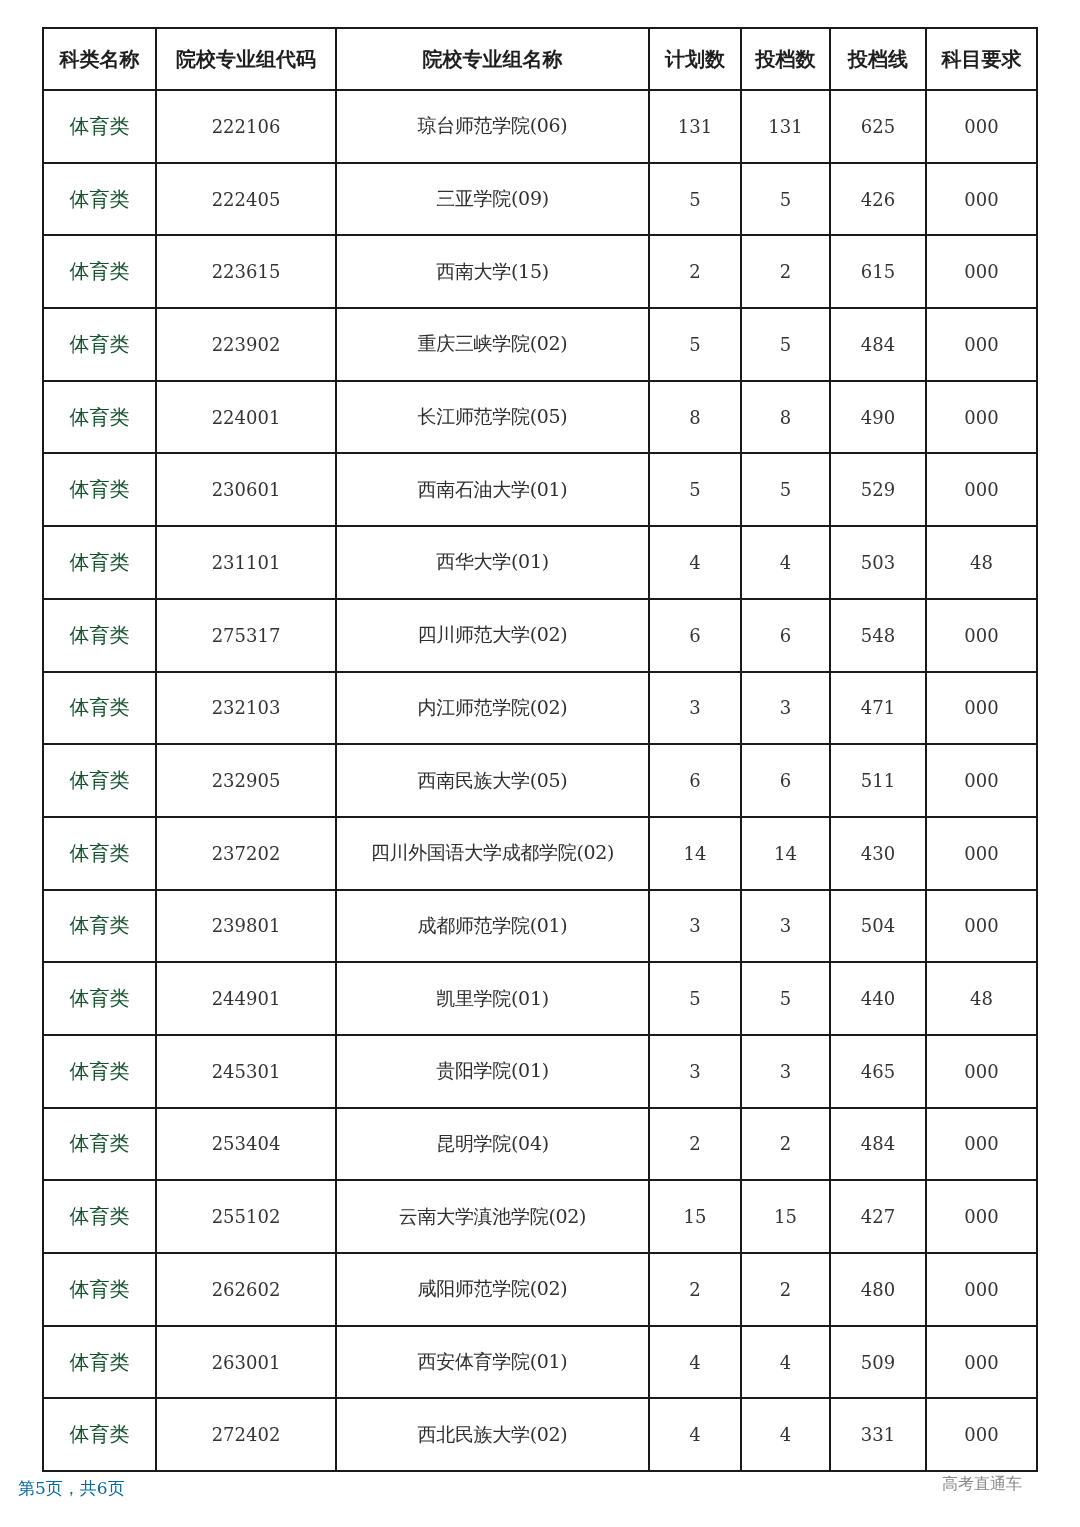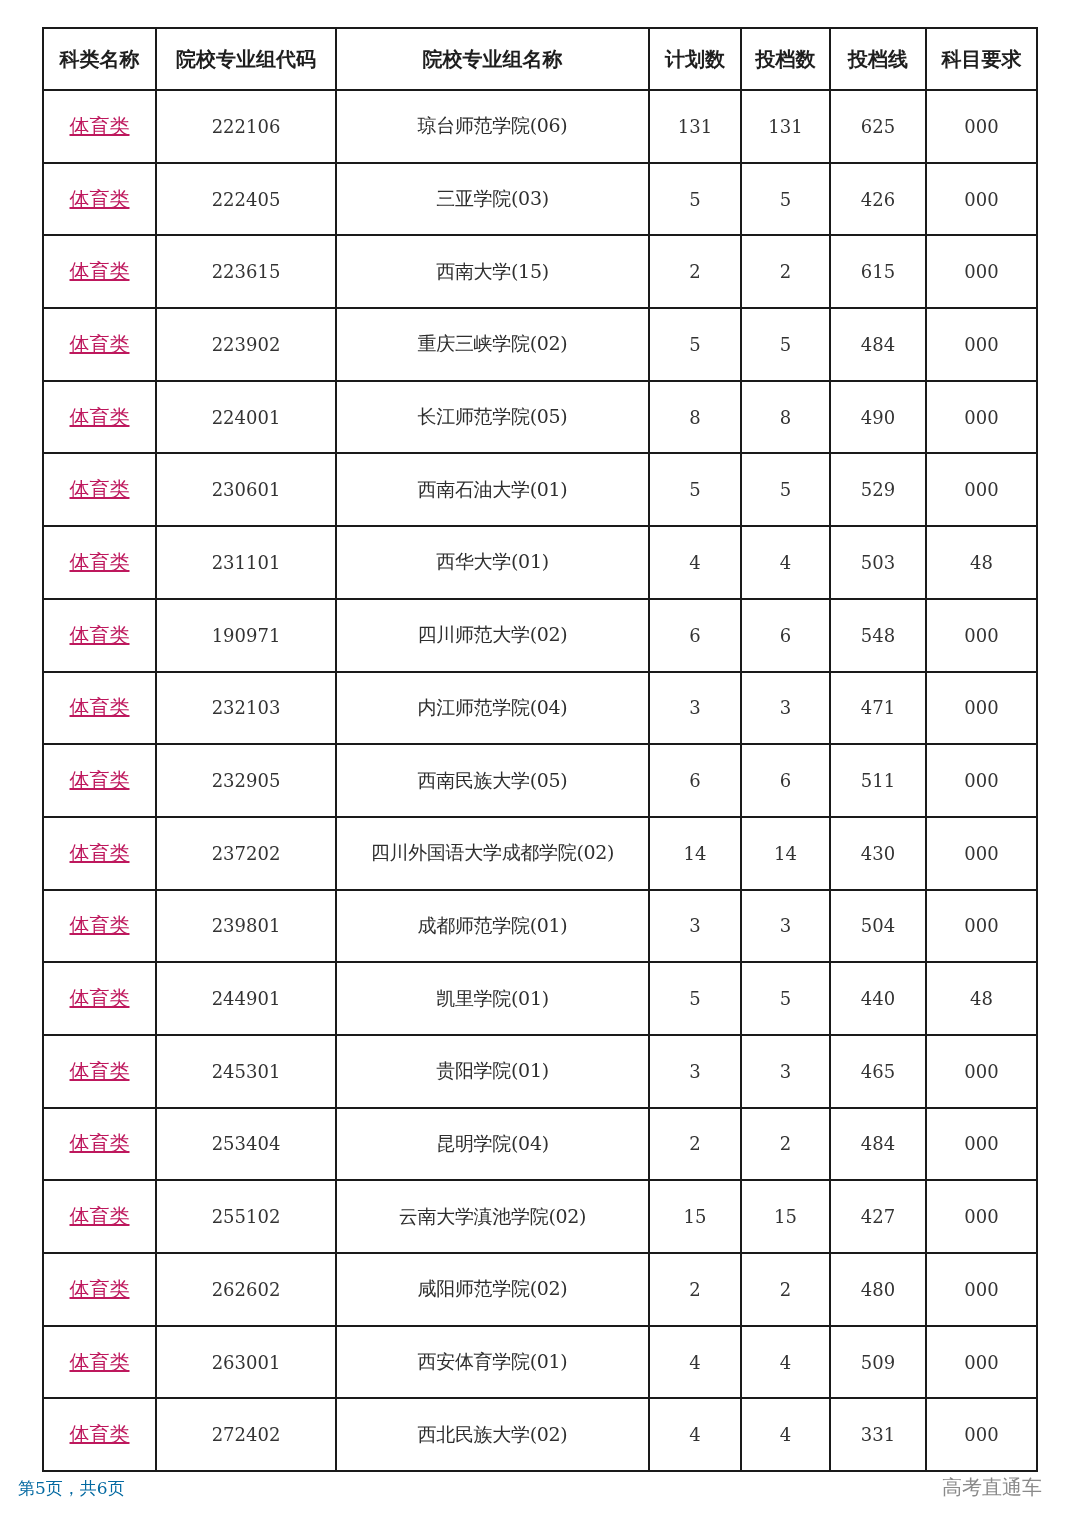--- a/index.html
+++ b/index.html
@@ -4,25 +4,25 @@
 <style>
   html, body { margin: 0; padding: 0; background: #ffffff; }
   body { width: 1080px; height: 1527px; position: relative; overflow: hidden;
          font-family: "DejaVu Serif", "Liberation Serif", serif; color: #2a2a2a; }
   table.data { position: absolute; left: 42px; top: 27px; border-collapse: collapse;
                table-layout: fixed; width: 994px; }
   table.data th, table.data td { border: 2px solid #1a1a1a; text-align: center; vertical-align: middle;
                padding: 0; overflow: hidden; white-space: nowrap; }
   table.data th { height: 60px; font-size: 20px; font-weight: bold; color: #1e1e1e; }
   table.data td { height: 70.7px; font-size: 18px; color: #333; }
-  table.data td.cat { font-size: 20px; color: #be185d; text-decoration: underline; }
+  table.data td.cat { font-size: 20px; color: #14532d; }
   table.data td.name { font-size: 19px; color: #2e2e2e; letter-spacing: -0.3px; text-align: center; }
   .footer-page { position: absolute; top: 1477px; left: 0; width: 1080px; 
                  font-size: 17px; color: #0369a1; padding-left: 18px; }
-  .watermark { position: absolute; top: 1474px; left: 942px; font-size: 20px; color: #8a8a8a;
+  .watermark { position: absolute; top: 1474px; left: 942px; font-size: 16px; color: #8a8a8a;
                font-family: Liberation Serif, serif; }
 </style>
 </head>
 <body>
 
 <table class="data">
   <colgroup>
     <col style="width:113px">
     <col style="width:180px">
     <col style="width:313px">
@@ -48,21 +48,21 @@
         <td>222106</td>
         <td class="name">琼台师范学院(06)</td>
         <td>131</td>
         <td>131</td>
         <td>625</td>
         <td>000</td>
       </tr>
       <tr>
         <td class="cat">体育类</td>
         <td>222405</td>
-        <td class="name">三亚学院(03)</td>
+        <td class="name">三亚学院(09)</td>
         <td>5</td>
         <td>5</td>
         <td>426</td>
         <td>000</td>
       </tr>
       <tr>
         <td class="cat">体育类</td>
         <td>223615</td>
         <td class="name">西南大学(15)</td>
         <td>2</td>
@@ -101,31 +101,31 @@
         <td class="cat">体育类</td>
         <td>231101</td>
         <td class="name">西华大学(01)</td>
         <td>4</td>
         <td>4</td>
         <td>503</td>
         <td>48</td>
       </tr>
       <tr>
         <td class="cat">体育类</td>
-        <td>190971</td>
+        <td>275317</td>
         <td class="name">四川师范大学(02)</td>
         <td>6</td>
         <td>6</td>
         <td>548</td>
         <td>000</td>
       </tr>
       <tr>
         <td class="cat">体育类</td>
         <td>232103</td>
-        <td class="name">内江师范学院(04)</td>
+        <td class="name">内江师范学院(02)</td>
         <td>3</td>
         <td>3</td>
         <td>471</td>
         <td>000</td>
       </tr>
       <tr>
         <td class="cat">体育类</td>
         <td>232905</td>
         <td class="name">西南民族大学(05)</td>
         <td>6</td>

